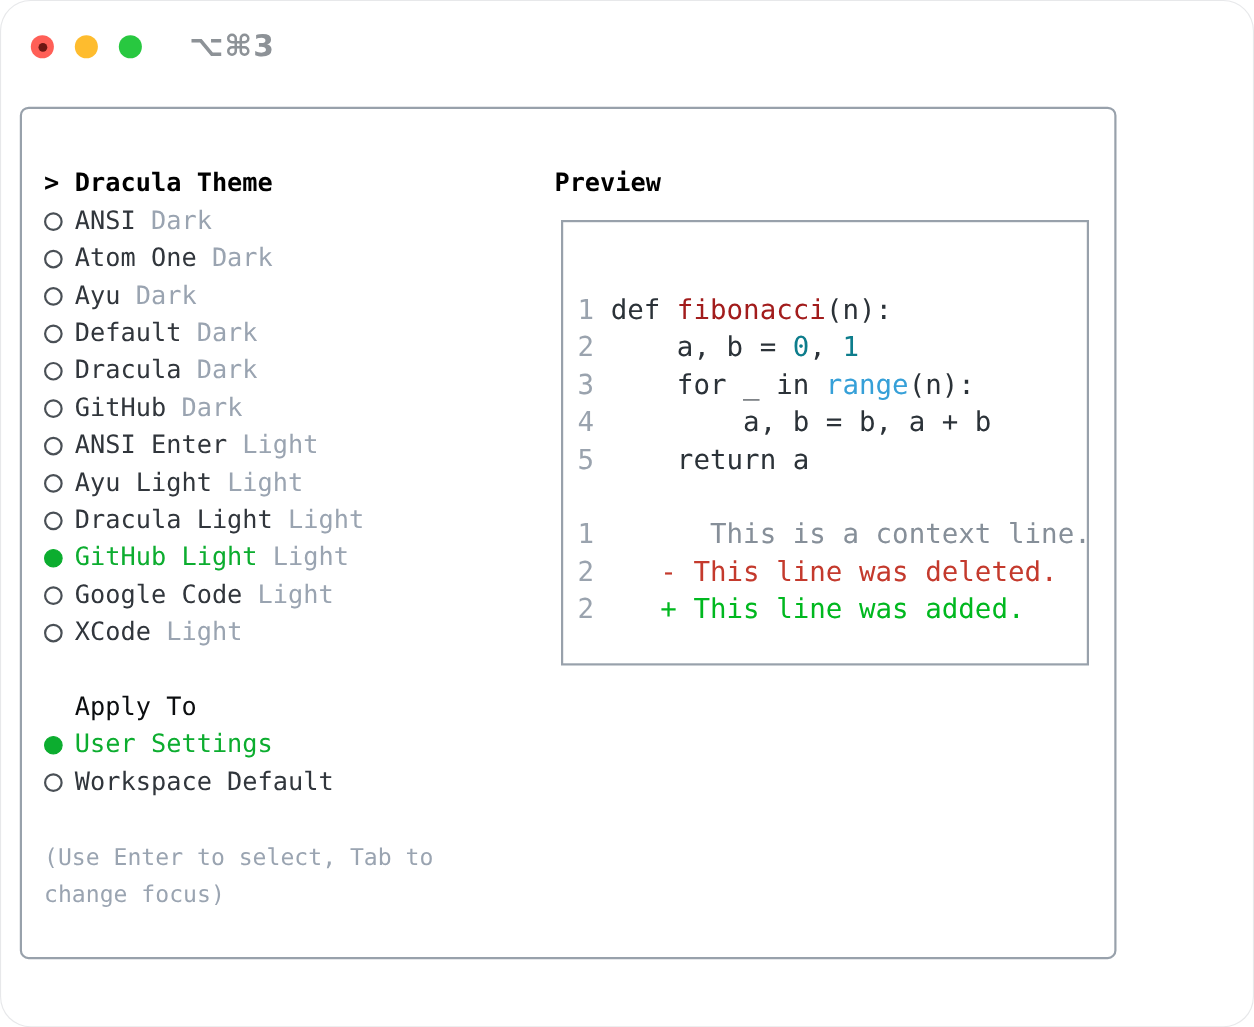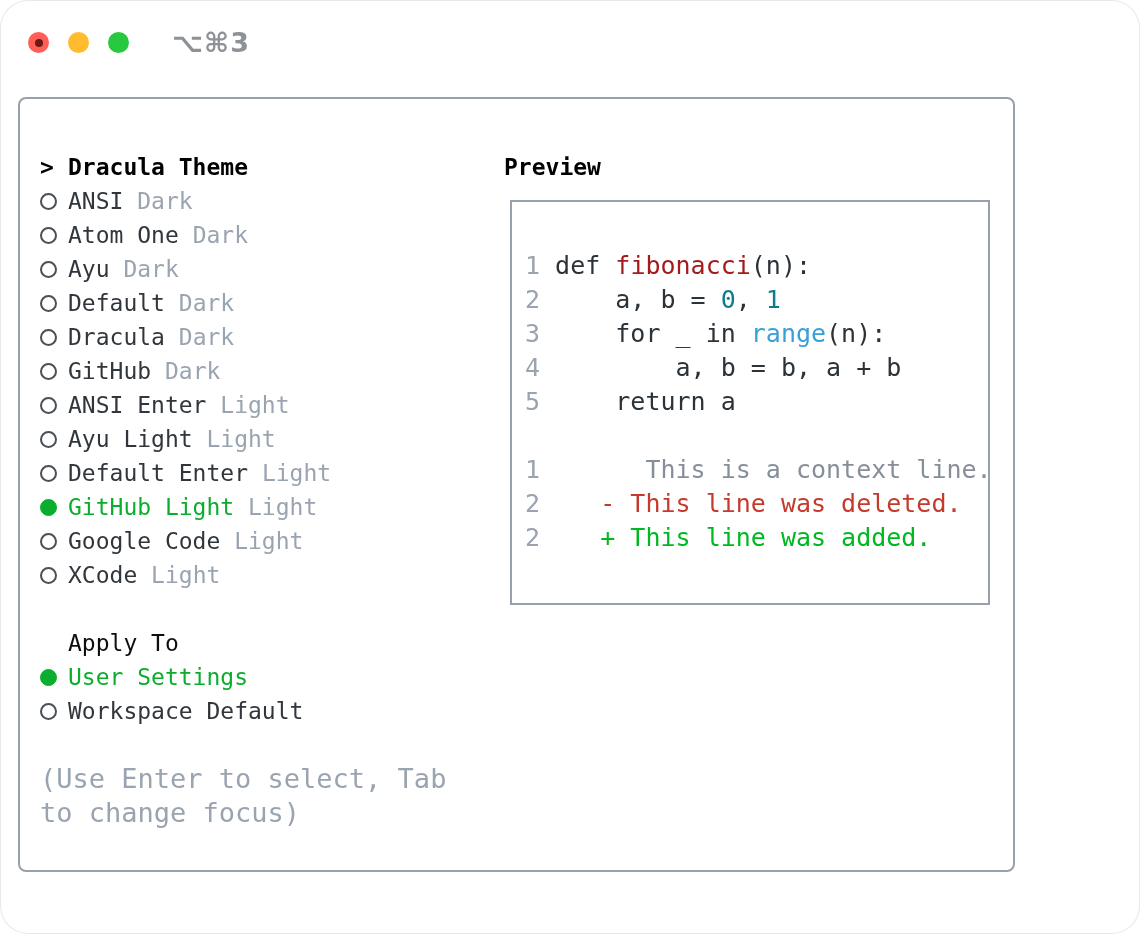--- a/index.html
+++ b/index.html
@@ -38,31 +38,31 @@
     width:13px;height:13px;border-radius:50%;
     border:2px solid var(--c-radio_ring);box-sizing:content-box;
   }
   .radio.on{background:var(--c-selected_green);border-color:var(--c-selected_green);width:15px;height:15px;border-width:1px;}
   .theme-name{color:var(--c-text_dark);}
   .theme-variant{color:var(--c-tag_gray);}
   .row.selected .theme-name{color:var(--c-selected_green);text-align:right;}
   .apply-title{color:#0c0e10;}
   .blank-row{height:34px;}
   .hint{
-    margin-top:0;color:var(--c-hint_gray);font-size:27px;line-height:34px;
+    margin-top:0;color:var(--c-hint_gray);font-size:21px;line-height:34px;
     max-width:432px;white-space:normal;
   }
   
   .preview-title{position:absolute;left:484px;top:51px;height:34px;display:flex;align-items:center;
     font-size:23px;font-weight:700;color:#000;}
   .preview-box{
     position:absolute;left:490px;top:101px;width:480px;height:405px;
     border:2px solid var(--c-border_gray);background:#fff;box-sizing:border-box;overflow:hidden;
   }
-  #preview-code{margin:0;padding:47px 0 0 13px;font-size:25px;line-height:34px;
+  #preview-code{margin:0;padding:63px 0 0 13px;font-size:25px;line-height:34px;
     font-family:"DejaVu Sans Mono","Liberation Mono",monospace;}
   .pv-line{height:34px;white-space:pre;}
   .pv-num{color:var(--c-line_number_gray);}
   .tk-plain{color:var(--c-code_dark);}
   .tk-func{color:var(--c-func_red);}
   .tk-num_lit{color:var(--c-number_teal);}
   .tk-builtin{color:var(--c-builtin_blue);}
   .tk-context{color:var(--c-context_gray);}
   .tk-deleted{color:var(--c-deleted_red);}
   .tk-added{color:var(--c-added_green);}
@@ -125,21 +125,21 @@
     <span class="theme-name">ANSI Enter </span>
     <span class="theme-variant">Light</span>
   </div>
           <div class="row">
     <span class="cell"><span class="radio"></span></span>
     <span class="theme-name">Ayu Light </span>
     <span class="theme-variant">Light</span>
   </div>
           <div class="row">
     <span class="cell"><span class="radio"></span></span>
-    <span class="theme-name">Default Enter </span>
+    <span class="theme-name">Dracula Light </span>
     <span class="theme-variant">Light</span>
   </div>
           <div class="row selected">
     <span class="cell"><span class="radio on"></span></span>
     <span class="theme-name">GitHub Light </span>
     <span class="theme-variant">Light</span>
   </div>
           <div class="row">
     <span class="cell"><span class="radio"></span></span>
     <span class="theme-name">Google Code </span>

